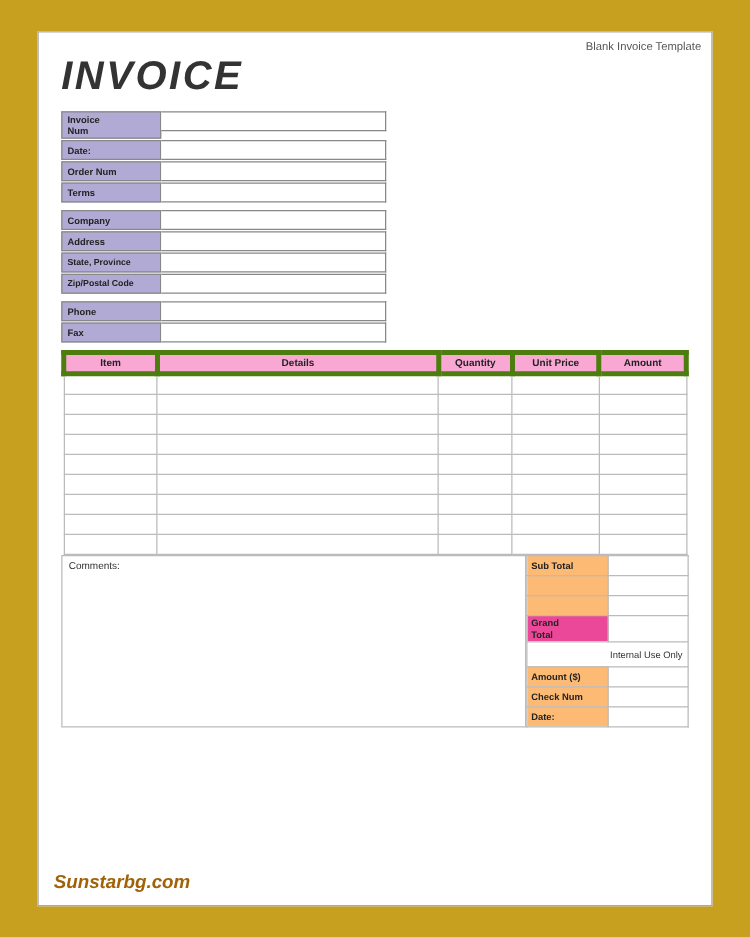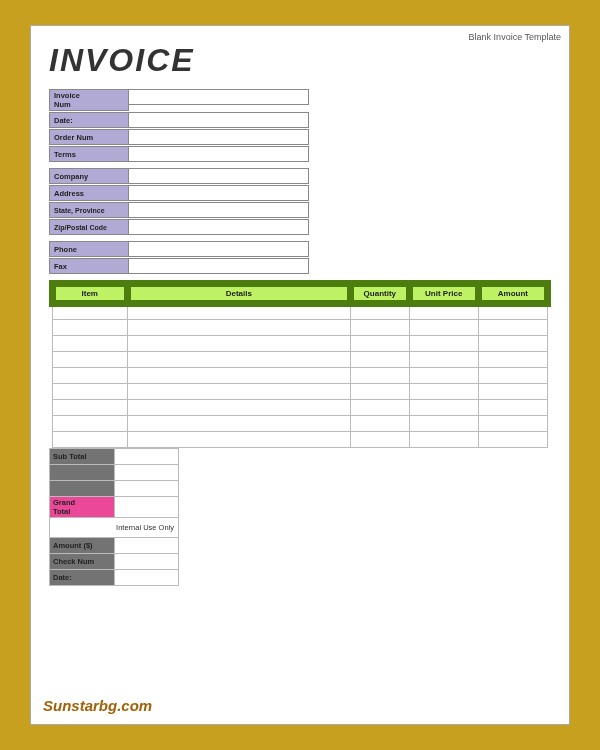--- a/index.html
+++ b/index.html
@@ -70,22 +70,22 @@
     
     .main-table-wrapper {
       margin-top: 6px;
       width: 100%;
     }
     .main-table {
       width: 100%;
       border-collapse: collapse;
     }
     .main-table th {
-      background: #bef264;
-      border: 7px solid #4d7c0f;
+      background: #f9a8d4;
+      border: 4px solid #4d7c0f;
       font-size: 8px;
       font-weight: bold;
       color: #222;
       padding: 2px 3px;
       text-align: center;
     }
     .main-table td {
       border: 1px solid #bbb;
       height: 16px;
       padding: 0;
@@ -119,21 +119,21 @@
       width: 100%;
       border-collapse: collapse;
     }
     .totals-table td {
       border: 1px solid #bbb;
       height: 16px;
       font-size: 7.5px;
       padding: 1px 3px;
     }
     .totals-label {
-      background: #737373;
+      background: #fdba74;
       font-weight: bold;
       color: #222;
       width: 65px;
     }
     .totals-value {
       background: #fff;
     }
     .internal-use-cell {
       text-align: right;
       font-size: 8px;
@@ -293,20 +293,25 @@
             <td></td>
             <td></td>
             <td></td>
           </tr>
       </tbody>
     </table>
   </div>
 
   <div class="bottom-section">
 
+    <div style="display:flex; flex-direction:column; flex:1;">
+      <div class="comments-area">
+        <span>Comments:</span>
+      </div>
+    </div>
 
     <div class="totals-area">
       <table class="totals-table">
         <tbody>
             <tr>
           <td class="totals-label">Sub Total</td>
           <td class="totals-value"></td>
         </tr>
         <tr>
           <td class="totals-label"></td>

